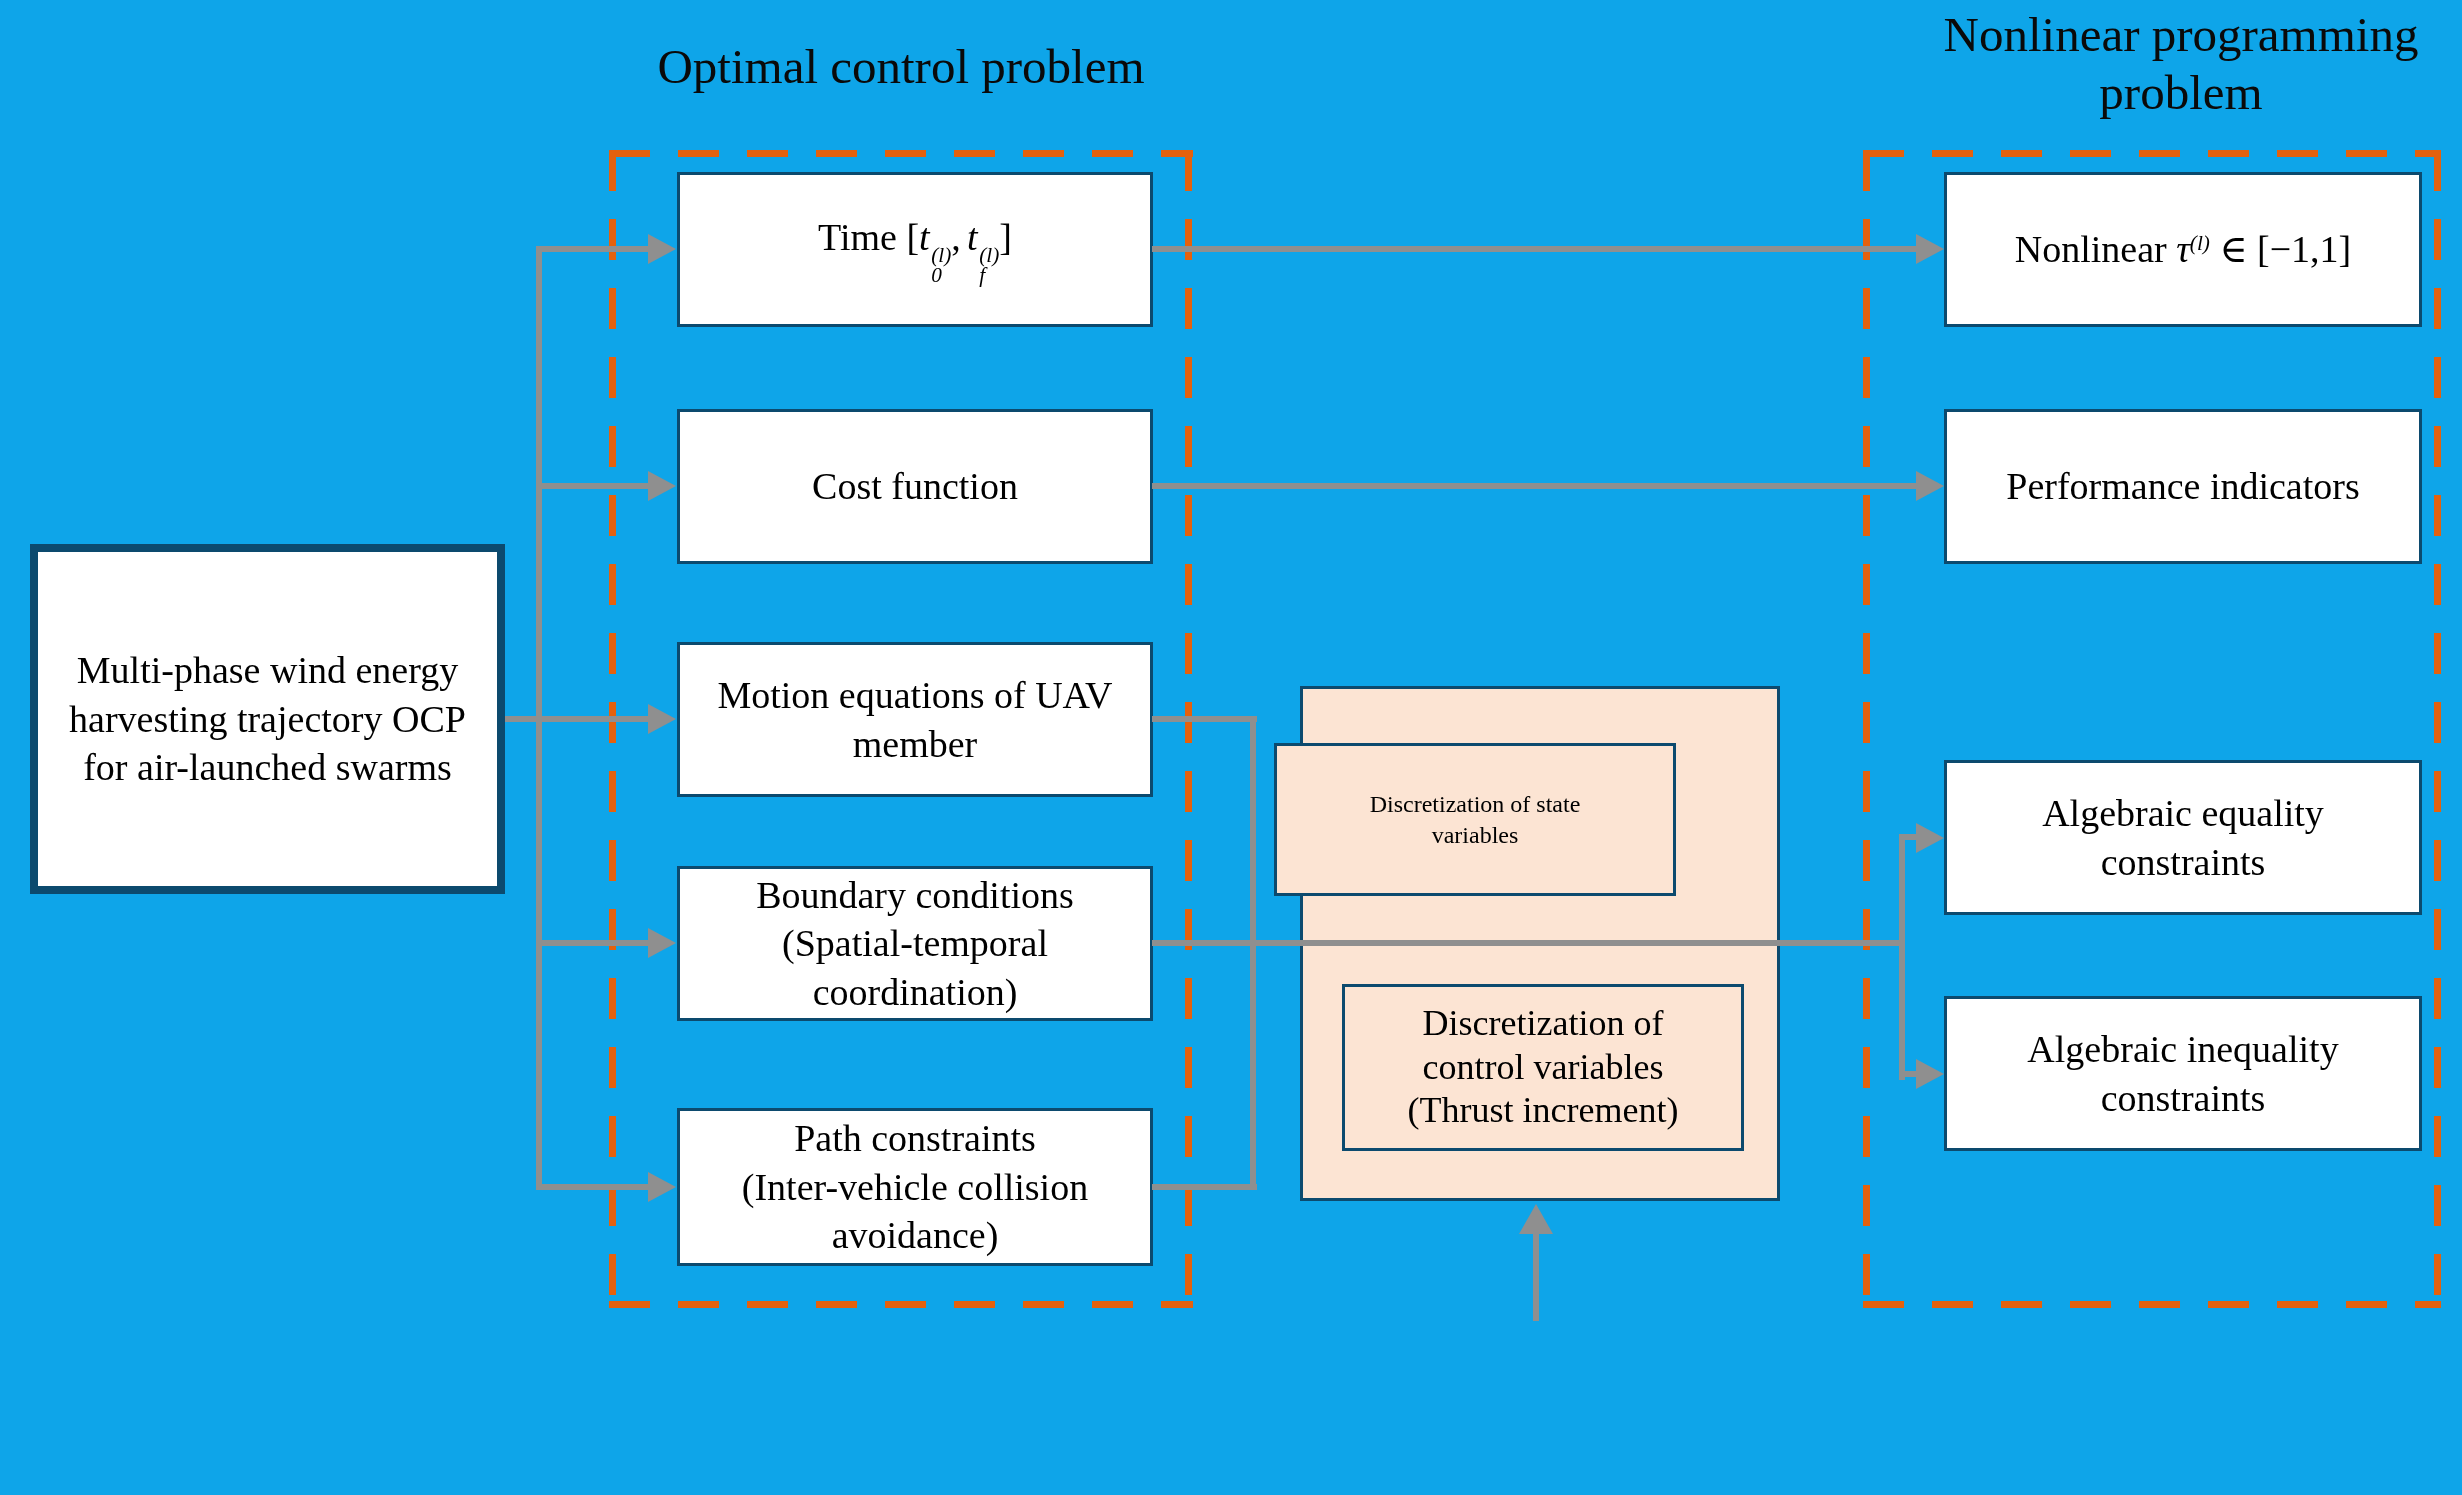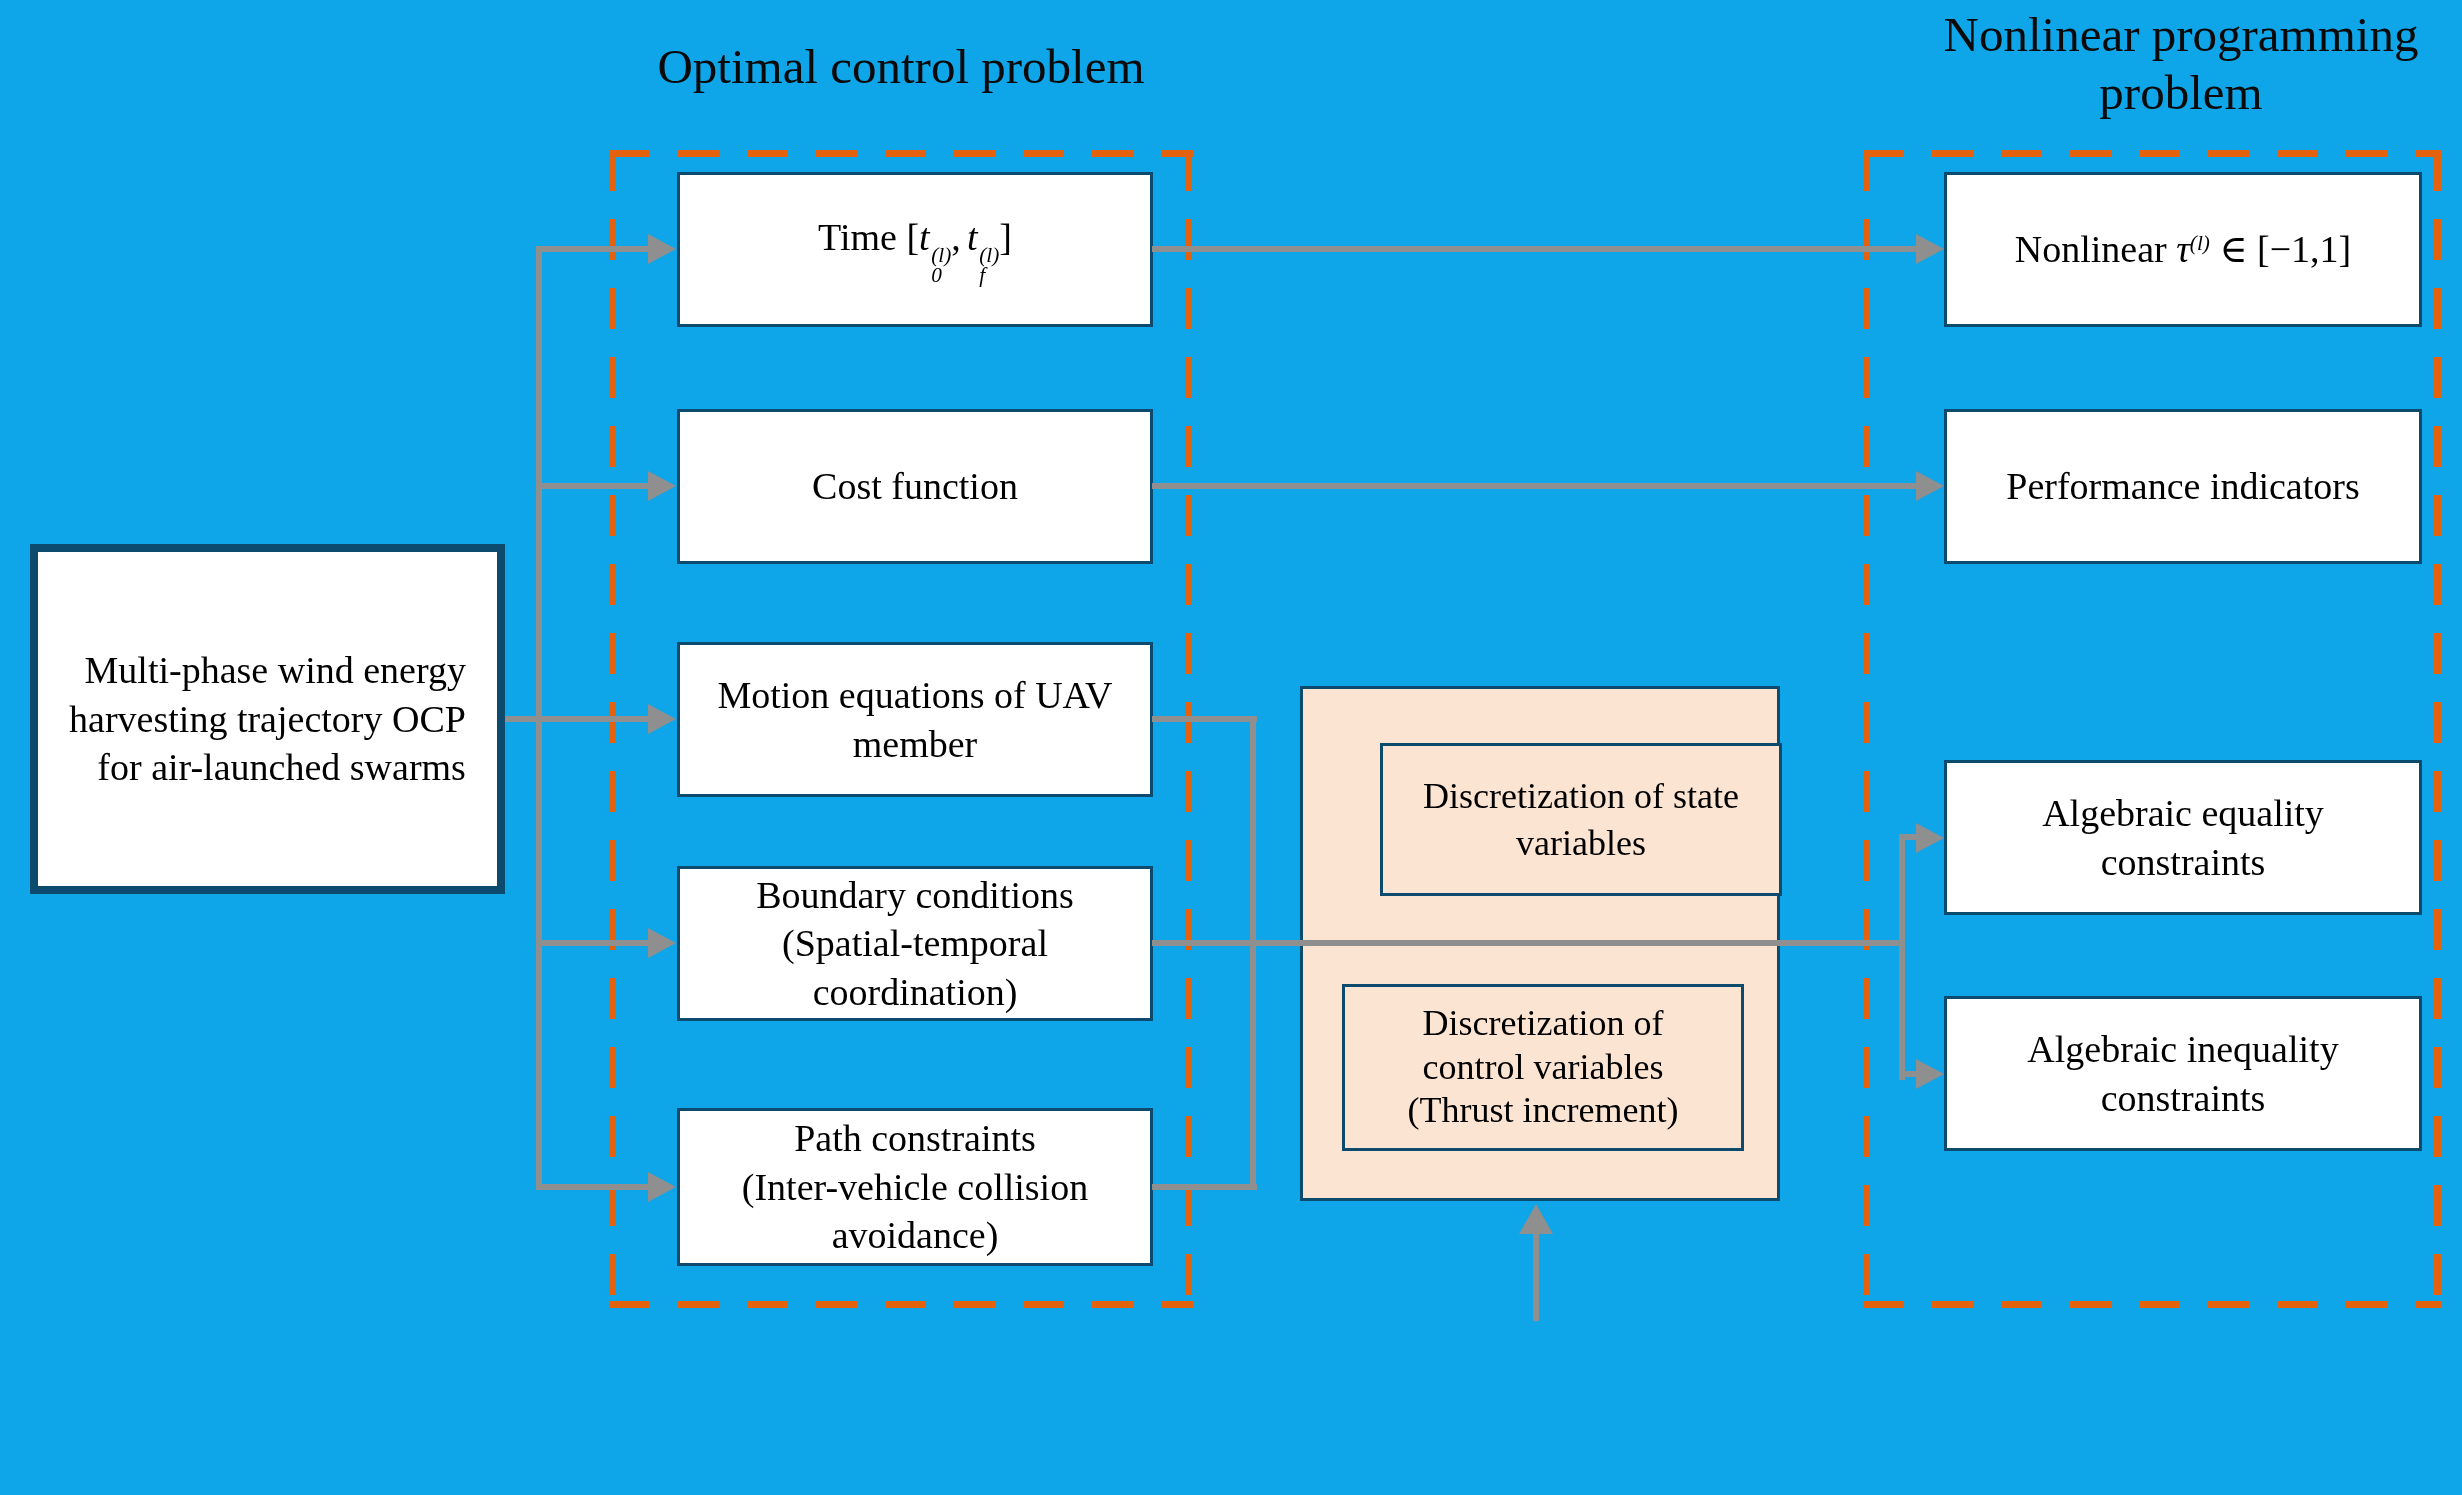--- a/index.html
+++ b/index.html
@@ -123,21 +123,21 @@
   <div class="arr-r z5" style="left:648px;top:471px;"></div>
   <div class="arr-r z5" style="left:648px;top:704px;"></div>
   <div class="arr-r z5" style="left:648px;top:928px;"></div>
   <div class="arr-r z5" style="left:648px;top:1172px;"></div>
   <div class="arr-r z5" style="left:1916px;top:234px;"></div>
   <div class="arr-r z5" style="left:1916px;top:471px;"></div>
   <div class="arr-r z5" style="left:1916px;top:823px;"></div>
   <div class="arr-r z5" style="left:1916px;top:1059px;"></div>
   <div class="arr-u z5" style="left:1519px;top:1204px;"></div>
 
-  <div class="box thick" style="left:30px;top:544px;width:475px;height:350px;text-align:right;">
+  <div class="box thick" style="left:30px;top:544px;width:475px;height:350px;">
     <span class="lbl">Multi-phase wind energy
 harvesting trajectory OCP
 for air-launched swarms</span>
   </div>
 
   <div class="box" style="left:677px;top:172px;width:476px;height:155px;">
     <span>
       <span>Time [</span><span class="mvar">t</span><span class="mstack">
           <span class="msup">(l)</span>
           <span class="msub">0</span>
@@ -162,21 +162,21 @@
 (Spatial-temporal
 coordination)</span>
   </div>
 
   <div class="box" style="left:677px;top:1108px;width:476px;height:158px;">
     <span class="lbl">Path constraints
 (Inter-vehicle collision
 avoidance)</span>
   </div>
 
-  <div class="box peach" style="left:1380px;top:743px;width:402px;height:153px;font-size:36px;">
+  <div class="box peach" style="left:1274px;top:743px;width:402px;height:153px;font-size:24px;">
     <span class="lbl">Discretization of state
 variables</span>
   </div>
   <div class="box peach" style="left:1342px;top:984px;width:402px;height:167px;font-size:36px;line-height:1.22;">
     <span class="lbl">Discretization of
 control variables
 (Thrust increment)</span>
   </div>
 
 

